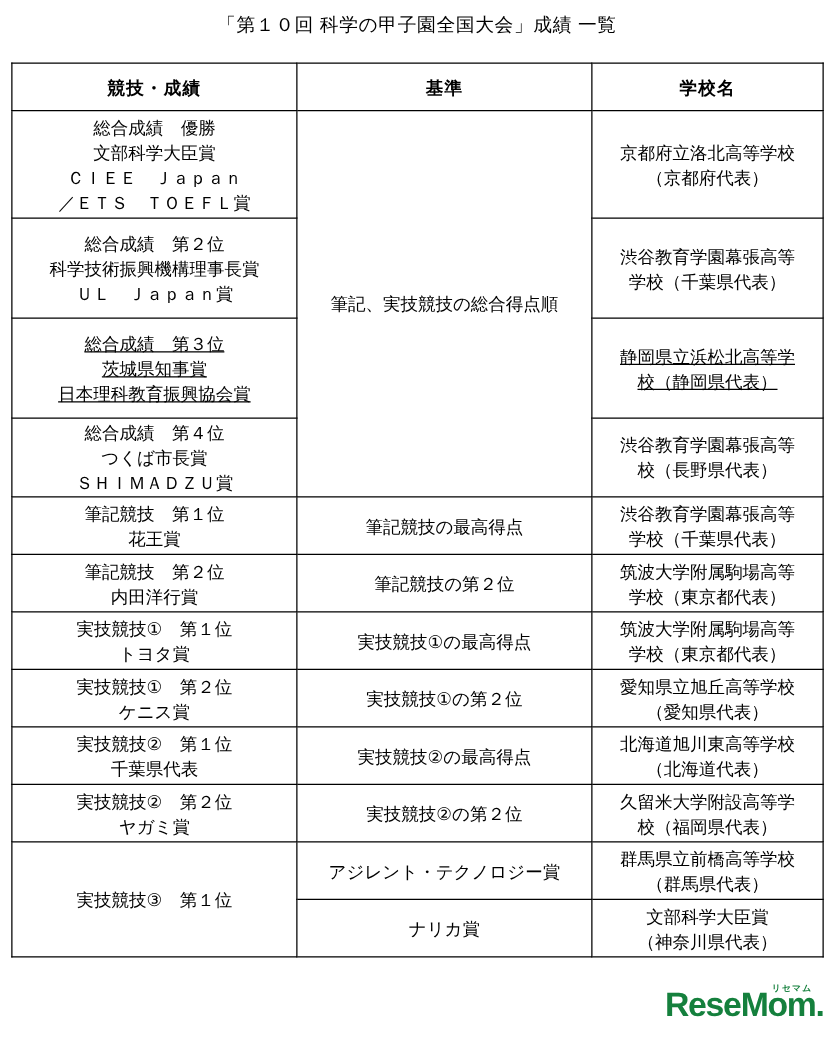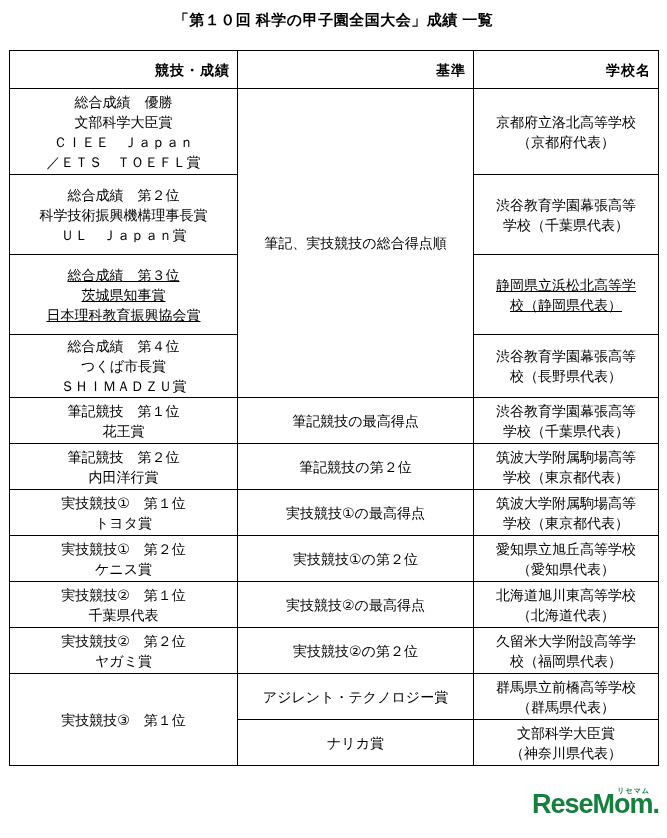--- a/index.html
+++ b/index.html
@@ -8,21 +8,21 @@
     width: 667px; height: 838px;
     font-family: "Liberation Sans", "DejaVu Sans", sans-serif;
     color: #000;
     position: relative;
     overflow: hidden;
   }
   .page-title {
     padding-top: 11px;
     text-align: center;
     font-size: 15px;
-    font-weight: bold;
+    font-weight: normal;
     letter-spacing: 0.5px;
   }
   table.results {
     position: absolute;
     left: 9px; top: 50px;
     border-collapse: collapse;
     table-layout: fixed;
     width: 649px;
   }
   col.c-award    { width: 228px; }
@@ -32,21 +32,21 @@
     border: 1.5px solid #000;
     font-size: 14px;
     line-height: 20px;
     padding: 1px 7px;
     vertical-align: middle;
     text-align: center;
     white-space: pre-line;
     overflow: hidden;
   }
   th {
-    text-align: right;
+    text-align: center;
     font-weight: bold;
     letter-spacing: 1px;
   }
   tr.rh { height: 38px; }
   tr.r1 { height: 86px; }
   tr.r2 { height: 80px; margin-left: 28px; }
   tr.r3 { height: 80px; text-decoration: underline; }
   tr.r4 { height: 62px; margin-left: 27px; }
   tr.rs { height: 46px; }
   .logo {

